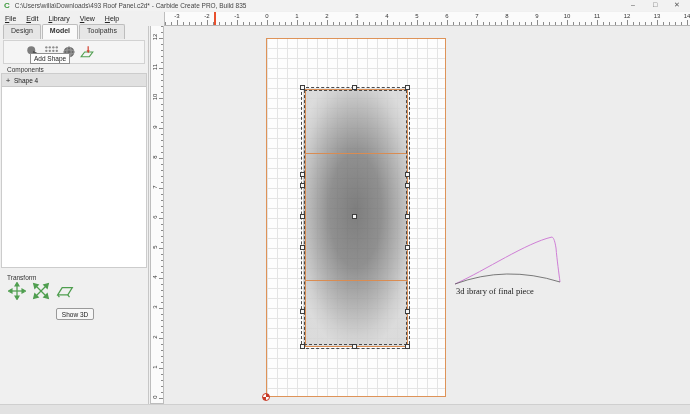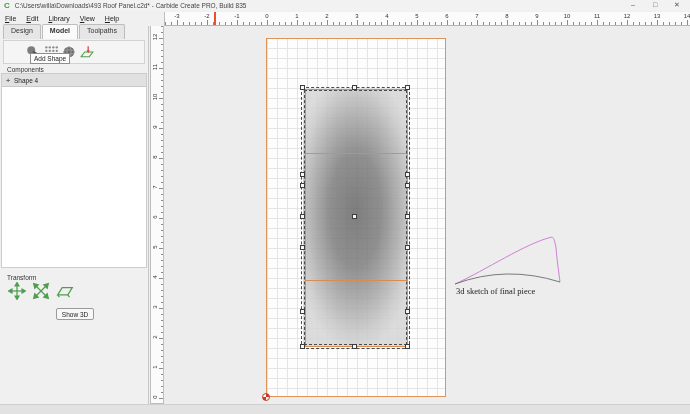--- a/index.html
+++ b/index.html
@@ -399,17 +399,17 @@
         <div class="handle" style="left: 241px; top: 157px;"></div>
         <div class="handle" style="left: 241px; top: 188px;"></div>
         <div class="handle" style="left: 241px; top: 219px;"></div>
         <div class="handle" style="left: 241px; top: 283px;"></div>
         <div class="handle" style="left: 188px; top: 188px;"></div>
       </div>
     <svg class="sketch-svg" width="130" height="62" viewBox="0 0 130 62">
       <path id="sketch-outline" d="M7,56 C38,42 78,15 104,9 C106,10 107,14 108,20 C109,32 111,46 112,54" fill="none" stroke="#cf7fd6" stroke-width="1"></path>
       <path id="sketch-profile" d="M7,56 Q58,37 112,54" fill="none" stroke="#5a5a5a" stroke-width="0.8"></path>
     </svg>
-    <div class="sketch-caption">3d sketch of final piece</div>
+    <div class="sketch-caption">3d ibrary of final piece</div>
   </div>
 
   <div class="bottombar"></div>
 </div>
 
 </body></html>

